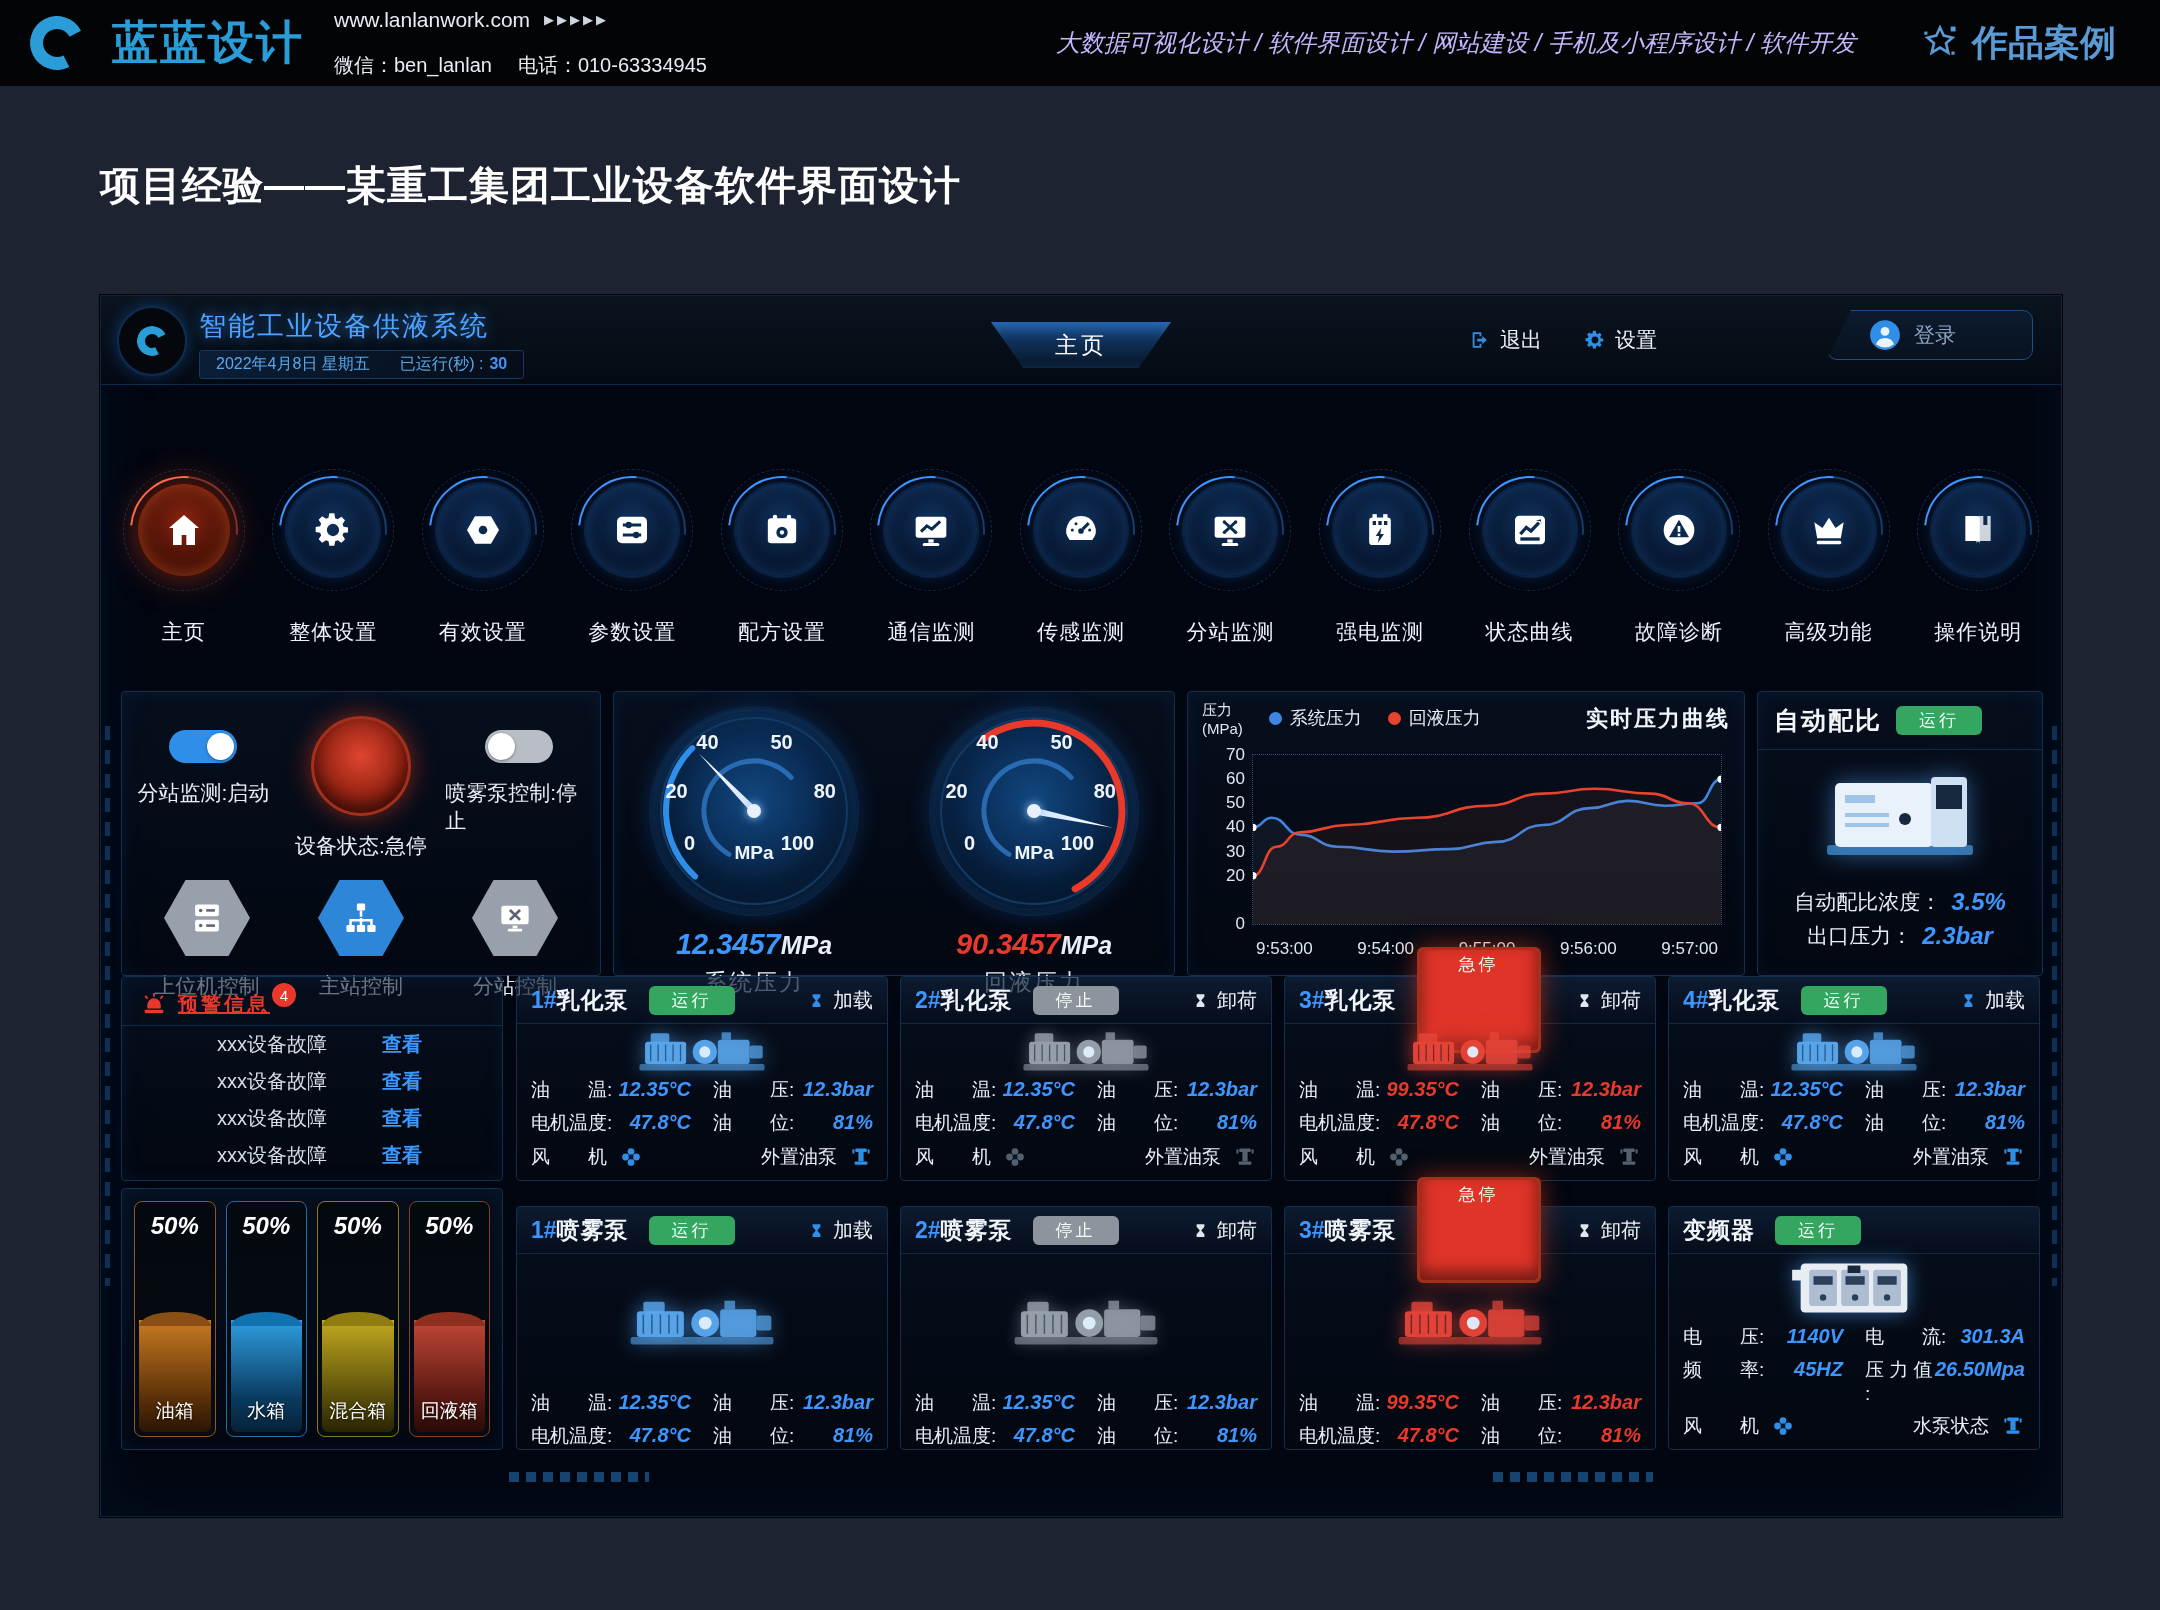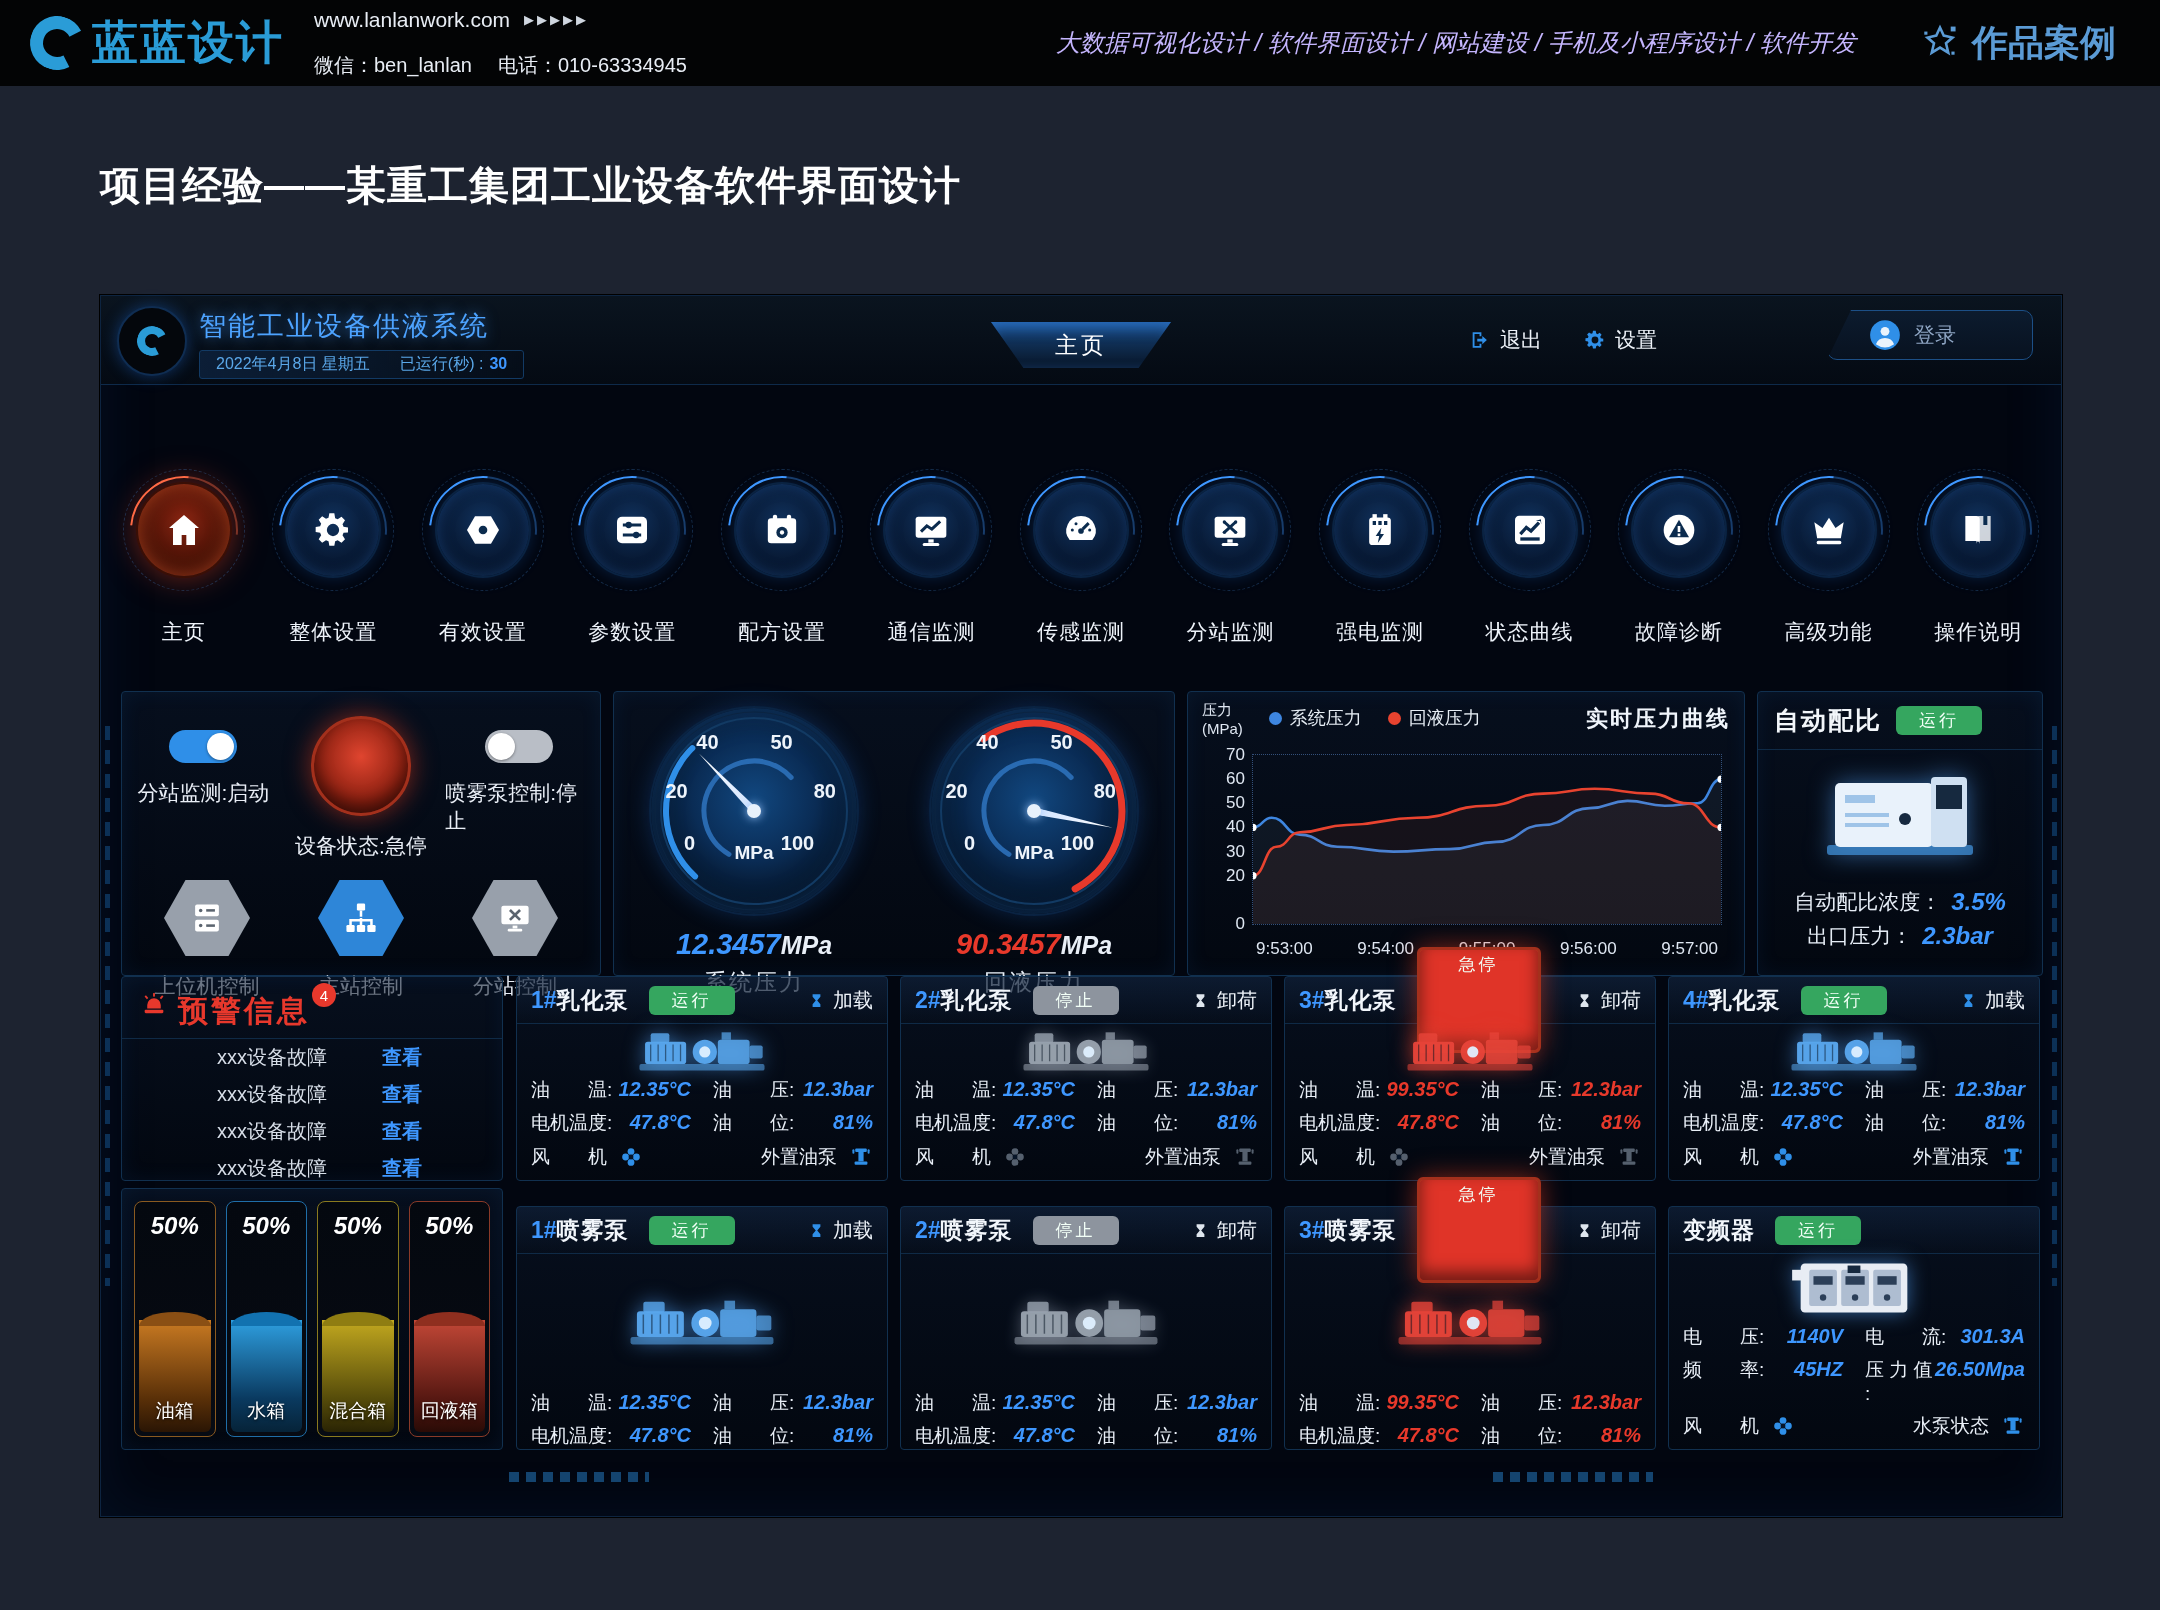--- a/index.html
+++ b/index.html
@@ -3,21 +3,21 @@
 <meta charset="utf-8">
 <style>
   html,body{margin:0;padding:0;}
   body{
     width:2160px;height:1610px;position:relative;overflow:hidden;
     background:#1d2330;
     font-family:"Liberation Sans","DejaVu Sans",sans-serif;
   }
   
   .site-header{position:absolute;top:0;left:0;right:0;height:86px;background:#030405;display:flex;align-items:center;}
-  .logo-wrap{display:flex;align-items:center;gap:8px;padding-left:30px;}
+  .logo-wrap{display:flex;align-items:center;gap:28px;padding-left:30px;}
   .logo-mark{width:54px;height:54px;border:13px solid #2a9cd7;border-right-color:transparent;border-radius:50%;box-sizing:border-box;transform:rotate(18deg);}
   .logo-text{font-size:46px;font-weight:bold;color:#2a9cd7;letter-spacing:2px;}
   .contact{margin-left:30px;display:flex;flex-direction:column;gap:20px;color:#e8edf4;}
   .url-line{font-size:21px;display:flex;align-items:center;gap:14px;}
   .url-arrows{font-size:13px;color:#cfd6df;letter-spacing:3px;}
   .contact-line{font-size:20px;display:flex;gap:26px;}
   .services{margin-left:auto;font-style:italic;font-size:24px;color:#c4b5fd;white-space:nowrap;}
   .portfolio{display:flex;align-items:center;gap:12px;margin:0 44px 0 64px;color:#5b9bd5;font-weight:bold;font-size:36px;white-space:nowrap;}
   .portfolio svg{width:40px;height:40px;}
   
@@ -122,21 +122,21 @@
   .auto-machine{height:132px;display:flex;align-items:center;justify-content:center;}
   .auto-machine svg{width:190px;height:118px;filter:drop-shadow(0 0 12px rgba(80,160,245,.55));}
   .auto-row{display:flex;justify-content:center;gap:10px;margin-top:6px;font-size:21px;color:#e5ecf5;}
   .auto-row .val{font-style:italic;font-weight:bold;font-size:24px;color:#3e97ff;}
   
   .badge{display:inline-block;min-width:62px;text-align:center;padding:3px 12px;border-radius:6px;font-size:17px;letter-spacing:3px;color:#f2fff7;}
   .badge.run{background:#35a65f;} .badge.stop{background:#8d949e;} .badge.estop{background:#e03428;}
   
   .alert-head{display:flex;align-items:flex-start;gap:10px;padding:14px 18px 6px;border-bottom:1px solid #0f2a46;}
   .alert-head svg{width:28px;height:28px;}
-  .alert-title{font-size:30px;font-weight:bold;color:#e8382c;letter-spacing:3px;}
+  .alert-title{font-size:20px;font-weight:bold;color:#e8382c;letter-spacing:3px;text-decoration:underline;}
   .alert-count{width:24px;height:24px;border-radius:50%;background:#e8382c;color:#fff;font-size:15px;display:flex;align-items:center;justify-content:center;transform:translate(-8px,-8px);}
   .alert-row{display:flex;align-items:center;padding:5px 0;}
   .alert-text{flex:1;text-align:center;color:#d7dee8;font-size:20px;padding-left:40px;}
   .alert-link{width:120px;color:#3e97ff;font-weight:bold;font-size:20px;cursor:pointer;}
   
   .tank{flex:1;position:relative;border:1px solid #666;border-radius:8px;background:linear-gradient(180deg,#04080f,#070b13);overflow:hidden;}
   .tank-pct{position:absolute;top:10px;left:0;right:0;text-align:center;color:#fff;font-weight:bold;font-style:italic;font-size:24px;z-index:3;}
   .tank-label{position:absolute;bottom:12px;left:0;right:0;text-align:center;color:#fff;font-size:19px;z-index:3;text-shadow:0 1px 3px rgba(0,0,0,.8);}
   .liquid{position:absolute;left:4px;right:4px;bottom:4px;height:48%;border-radius:0 0 6px 6px;z-index:1;}
   .liquid::before{content:'';position:absolute;top:-8px;left:0;right:0;height:14px;border-radius:50% 50% 0 0/100% 100% 0 0;}

